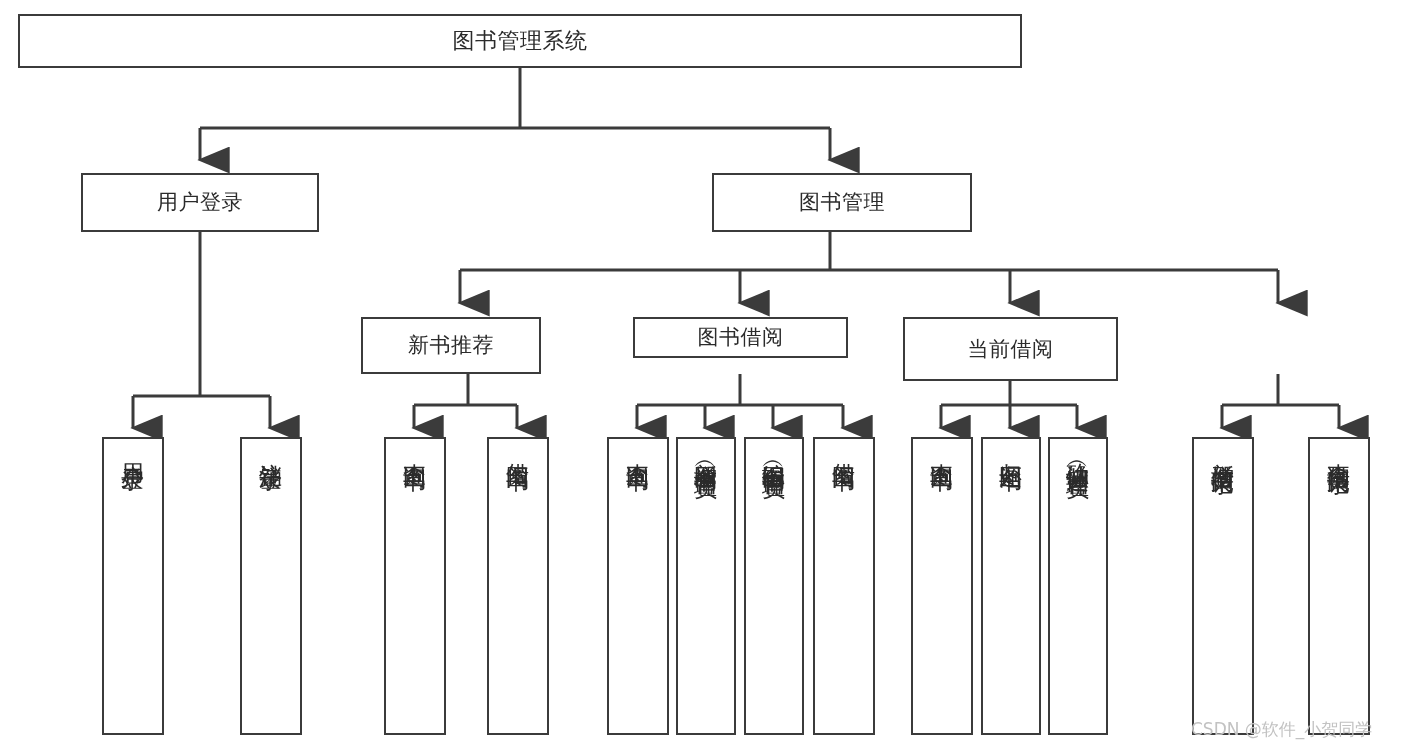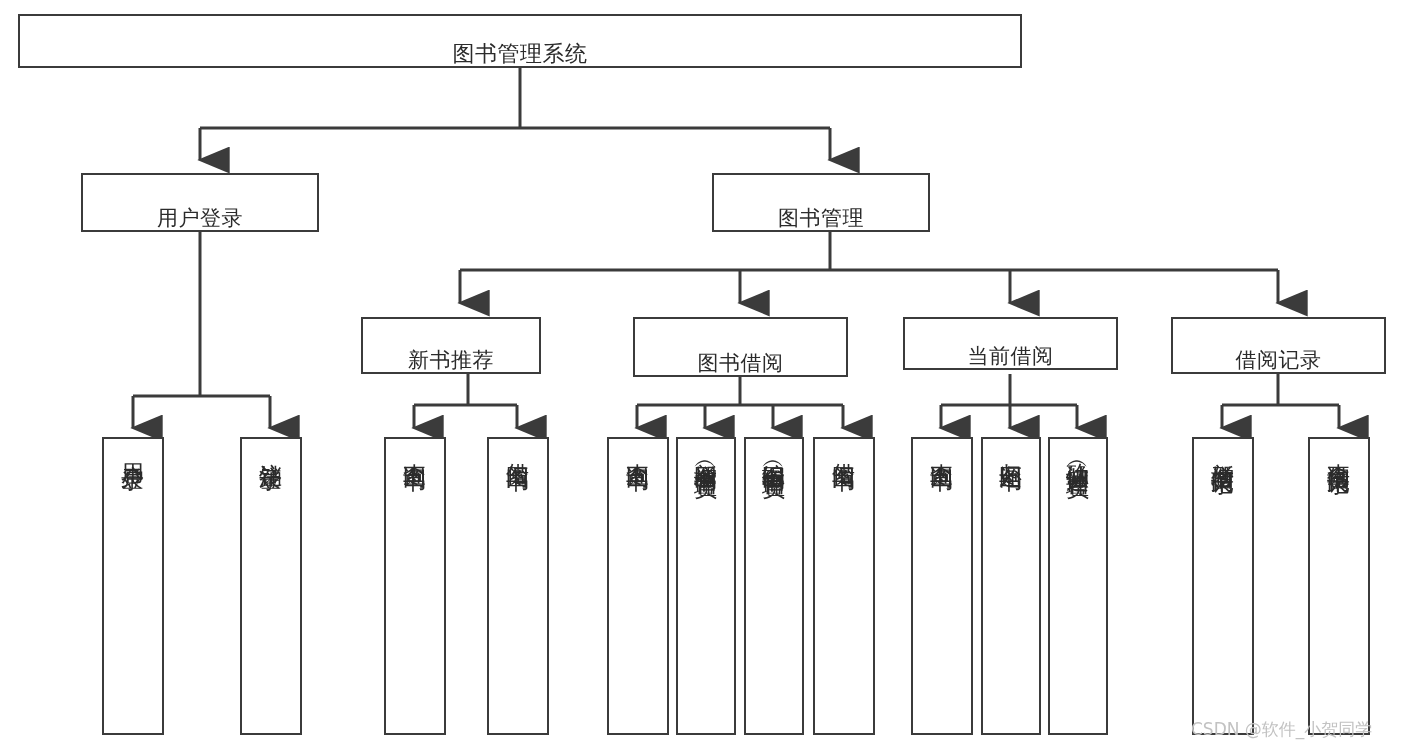--- a/index.html
+++ b/index.html
@@ -25,21 +25,21 @@
     width: 1405px;
     height: 747px;
     pointer-events: none;
   }
   .node {
     position: absolute;
     box-sizing: border-box;
     background: #ffffff;
     border: 2px solid #3b3b3b;
     display: flex;
-    align-items: flex-end;
+    align-items: center;
     justify-content: center;
     color: #2b2b2b;
   }
   .node-label {
     display: block;
     text-align: center;
     line-height: 1.15;
     white-space: nowrap;
   }
   
@@ -127,39 +127,36 @@
   </svg>
 
   <div class="node horiz root" style="left:18px; top:14px; width:1004px; height:54px;">
     <span class="node-label">图书管理系统</span>
   </div>
 
   <div class="node horiz" style="left:81px; top:173px; width:238px; height:59px;">
     <span class="node-label">用户登录</span>
   </div>
 
-  <div class="node horiz" style="left:712px; top:173px; width:218px; height:59px;">
+  <div class="node horiz" style="left:712px; top:173px; width:260px; height:59px;">
     <span class="node-label">图书管理</span>
   </div>
 
   <div class="node horiz" style="left:361px; top:317px; width:180px; height:57px;">
     <span class="node-label">新书推荐</span>
   </div>
 
-  <div class="node horiz" style="left:633px; top:317px; width:215px; height:60px;">
+  <div class="node horiz" style="left:633px; top:317px; width:215px; height:41px;">
     <span class="node-label">图书借阅</span>
   </div>
 
-  <div class="node horiz" style="left:903px; top:317px; width:215px; height:53px;">
+  <div class="node horiz" style="left:903px; top:317px; width:215px; height:64px;">
     <span class="node-label">当前借阅</span>
   </div>
 
-  <div class="node horiz" style="left:1171px; top:317px; width:215px; height:57px;">
-    <span class="node-label">借阅记录</span>
-  </div>
 
   <div class="node vert" style="left:102px; top:437px; width:62px; height:298px;">
     <span class="node-label">用户登录</span>
   </div>
   <div class="node vert" style="left:240px; top:437px; width:62px; height:298px;">
     <span class="node-label">注销登录</span>
   </div>
 
   <div class="node vert" style="left:384px; top:437px; width:62px; height:298px;">
     <span class="node-label">查询图书</span>

